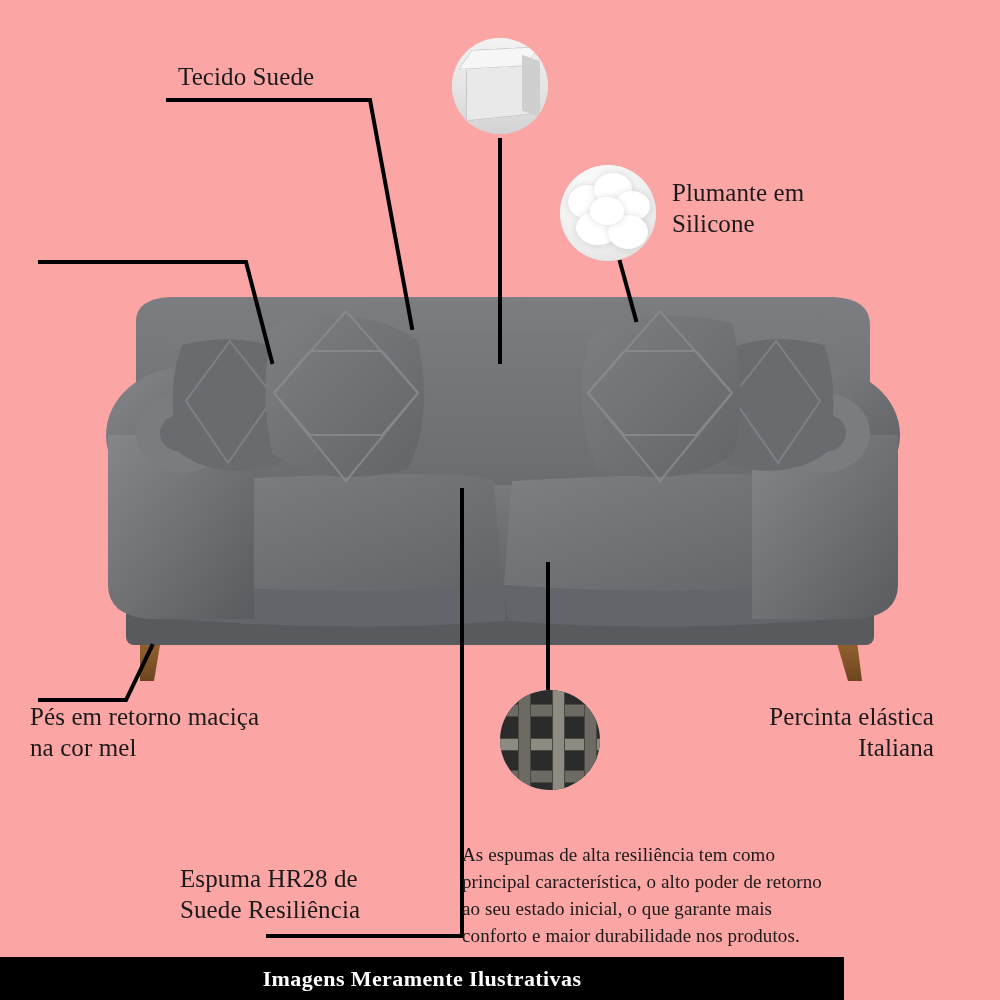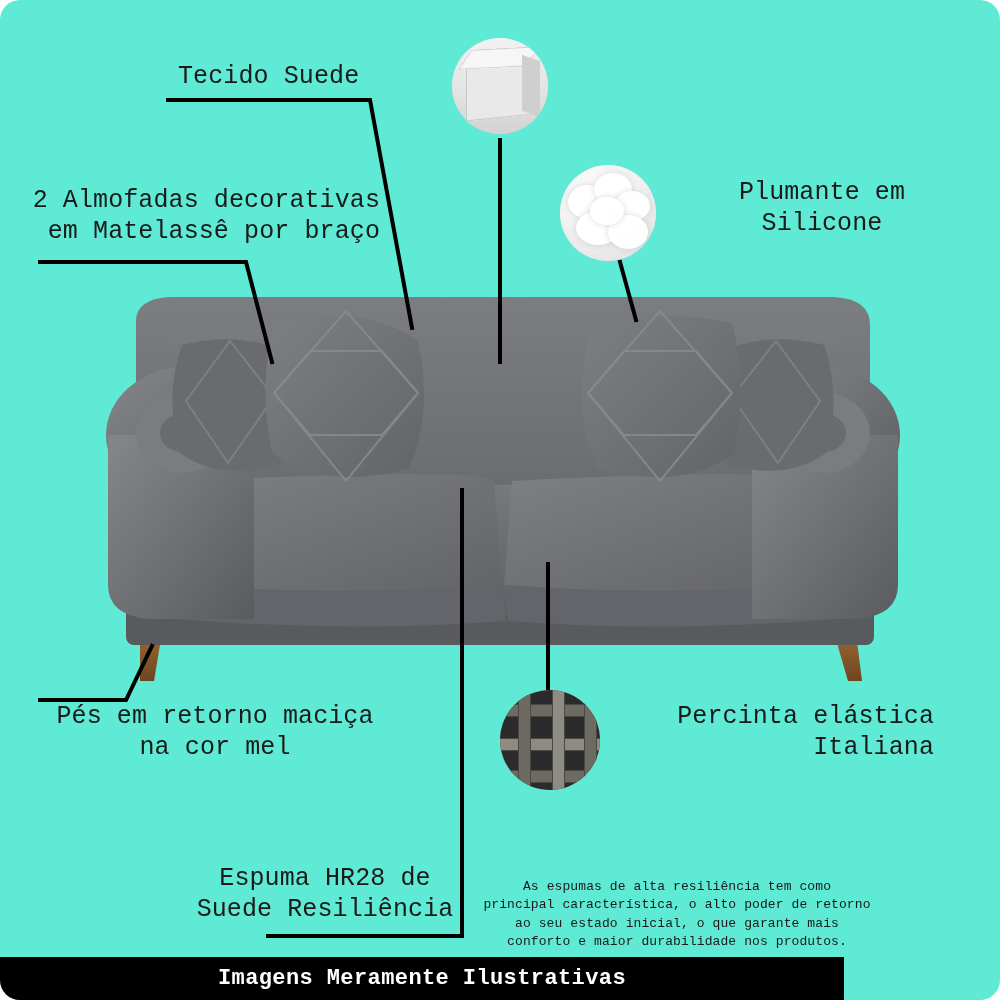--- a/index.html
+++ b/index.html
@@ -4,34 +4,33 @@
 <style>
   html, body {
     margin: 0;
     padding: 0;
     background: #ffffff;
   }
   #page {
     position: relative;
     width: 1000px;
     height: 1000px;
-    background: #5eead4;
-    font-family: Liberation Mono, monospace;
+    background: #fca5a5;
+    font-family: Liberation Serif, serif;
     overflow: hidden;
-    border-radius: 20px;
   }
   .label {
     position: absolute;
     color: #1a1a1a;
     font-size: 25px;
     line-height: 1.22;
     letter-spacing: 0.1px;
     white-space: pre-line;
   }
-  .label.center { text-align: center; }
+  .label.center { text-align: left; }
   .label.right { text-align: right; }
   .label.left { text-align: left; }
 
   .callout-svg {
     position: absolute;
     left: 0; top: 0;
     width: 1000px;
     height: 1000px;
     pointer-events: none;
   }
@@ -269,36 +268,34 @@
     <div class="strap-h strap-alt" style="top:48px;"></div>
     <div class="strap-h" style="top:80px;"></div>
     <div class="strap-v" style="left:18px;"></div>
     <div class="strap-v strap-alt" style="left:52px;"></div>
     <div class="strap-v" style="left:84px;"></div>
   </div>
 
   <div class="label left" style="left:178px; top:62px; width:300px;">Tecido Suede</div>
 
 
-  <div class="label right" style="left:10px; top:186px; width:370px;">2 Almofadas decorativas
-em Matelassê por braço</div>
 
   <div class="label center" style="left:672px; top:178px; width:300px;">Plumante em
 Silicone</div>
 
   <div class="label center" style="left:30px; top:702px; width:370px;">Pés em retorno maciça
 na cor mel</div>
 
   <div class="label left" style="left:614px; top:702px; width:320px;text-align:right;">Percinta elástica
 Italiana</div>
 
   <div class="label center" style="left:180px; top:864px; width:290px;">Espuma HR28 de
 Suede Resiliência</div>
 
-  <div class="label center" style="left:462px; top:842px; width:430px; font-size:13px; line-height:1.42;margin-top:36px;">As espumas de alta resiliência tem como
+  <div class="label center" style="left:462px; top:842px; width:430px; font-size:19px; line-height:1.42;">As espumas de alta resiliência tem como
 principal característica, o alto poder de retorno
 ao seu estado inicial, o que garante mais
 conforto e maior durabilidade nos produtos.</div>
 
   <div class="bottom-bar">
     <span>Imagens Meramente Ilustrativas</span>
   </div>
 
 </div>
 

